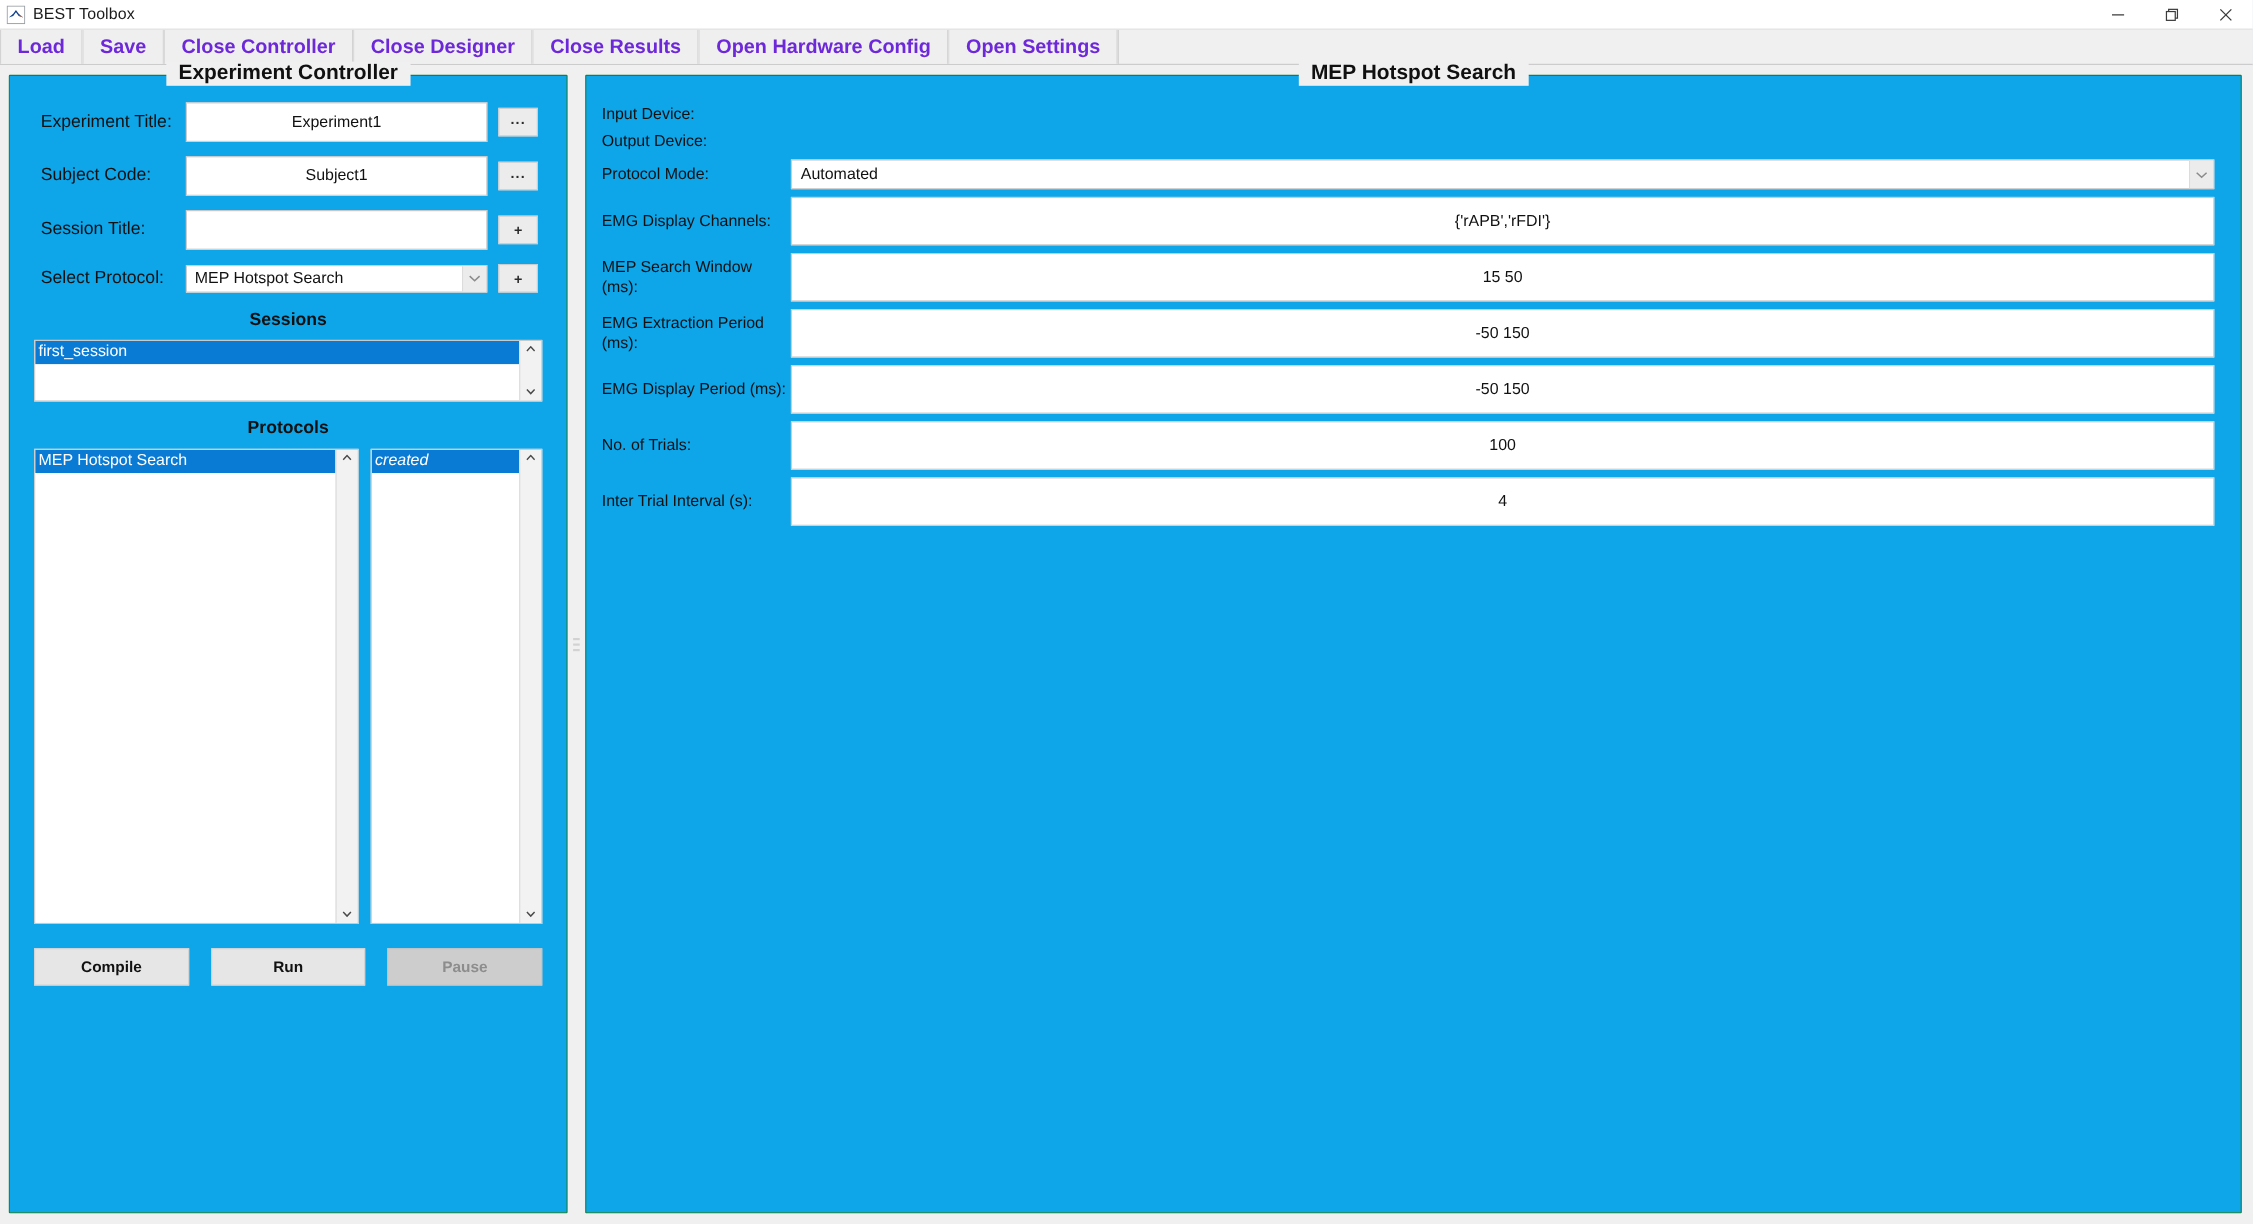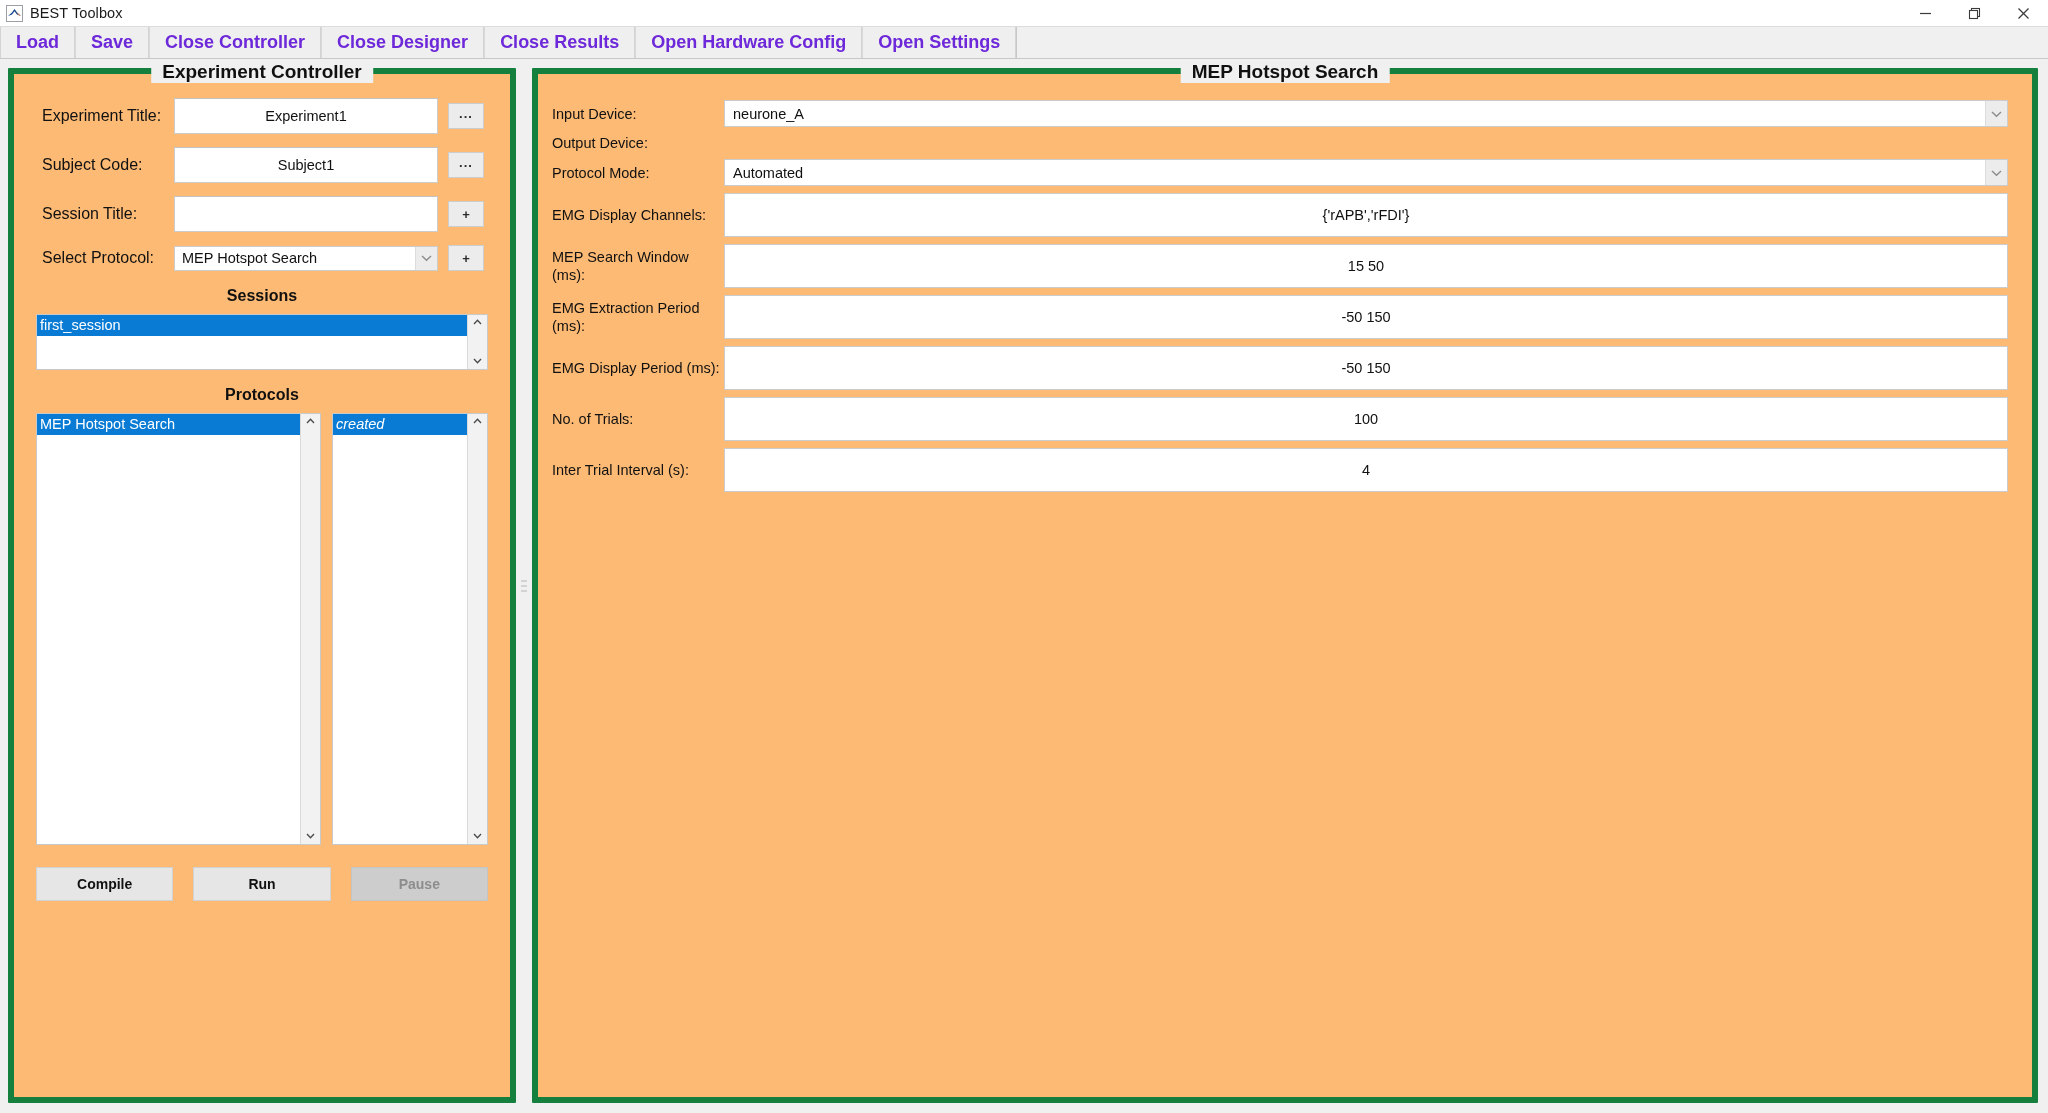--- a/index.html
+++ b/index.html
@@ -60,22 +60,22 @@
   .main {
     position: absolute;
     top: 60px; left: 0; right: 0; bottom: 0;
     background: #f0f0f0;
     padding: 8px 10px 10px 8px;
     display: flex;
   }
 
   
   .panel {
-    border: 6px solid #15803d;
-    background: #fdba74;
+    border: 1px solid #15803d;
+    background: #0ea5e9;
     position: relative;
     border-radius: 1px;
   }
   .panel-title {
     position: absolute;
     top: -13px;
     left: 50%;
     transform: translateX(-50%);
     background: #f0f0f0;
     padding: 0 11px;
@@ -390,28 +390,20 @@
       </span>
   </div>
 
   <div class="panel right-panel">
     <div class="panel-title">MEP Hotspot Search</div>
 
     <div class="rform">
 
       <div class="rrow">
         <div class="rlabel">Input Device:</div>
-        <div class="rfield h28">
-          <span class="val-left">neurone_A</span>
-          <span class="chev">
-            <svg width="11" height="8" viewBox="0 0 11 8">
-                <path d="M1 2 L5.5 6.2 L10 2" fill="none" stroke="#8c8c8c" stroke-width="1.4"></path>
-              </svg>
-          </span>
-        </div>
       </div>
 
       <div class="rrow">
         <div class="rlabel">Output Device:</div>
       </div>
 
       <div class="rrow">
         <div class="rlabel">Protocol Mode:</div>
         <div class="rfield h28">
           <span class="val-left">Automated</span>

